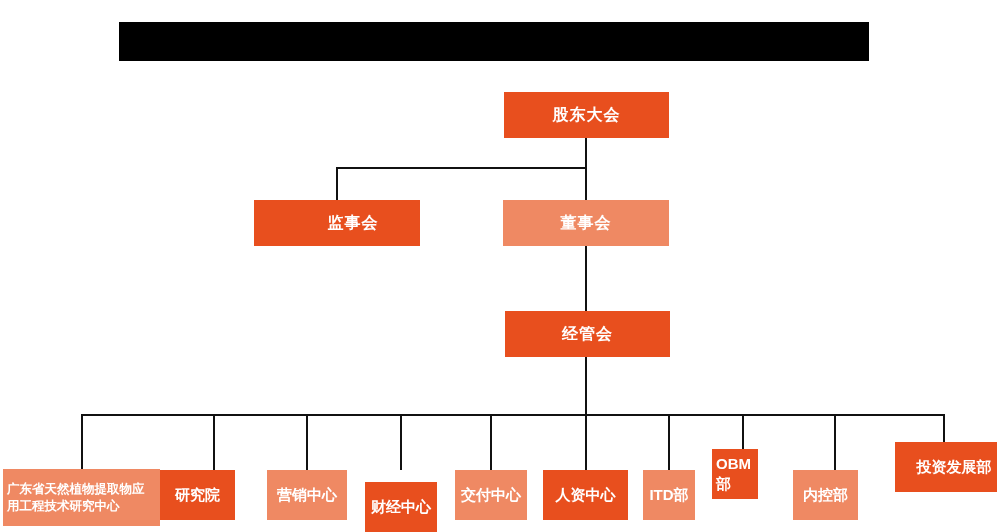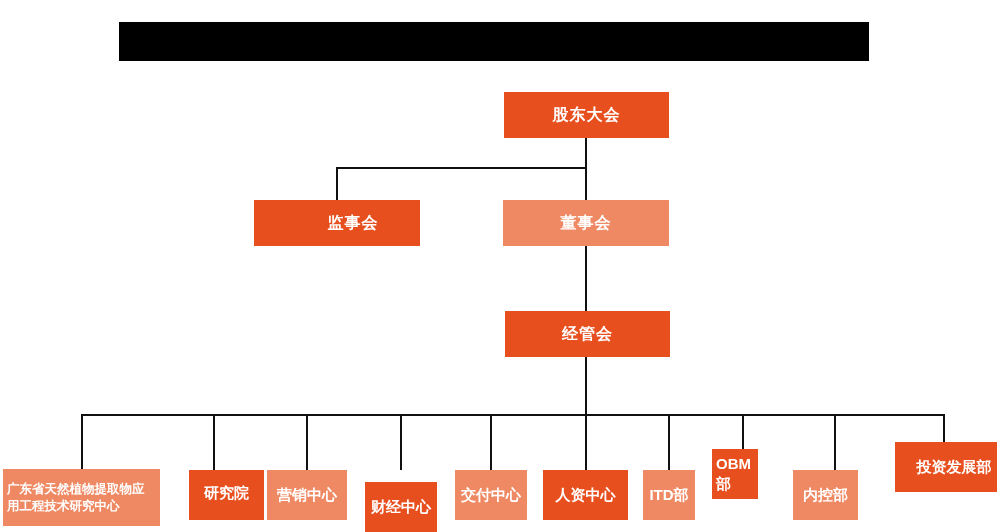--- a/index.html
+++ b/index.html
@@ -62,21 +62,21 @@
       <div class="connector" style="left: 742px; top: 414px; width: 2px; height: 56px;"></div>
       <div class="connector" style="left: 834px; top: 414px; width: 2px; height: 56px;"></div>
       <div class="connector" style="left: 943px; top: 414px; width: 2px; height: 56px;"></div>
     </div>
   <div id="nodes">
       <div class="node primary lvl" style="left: 504px; top: 92px; width: 165px; height: 46px;">股东大会</div>
       <div class="node primary lvl" style="left: 254px; top: 200px; width: 166px; height: 46px; padding-left: 36px;">监事会</div>
       <div class="node secondary lvl" style="left: 503px; top: 200px; width: 166px; height: 46px;">董事会</div>
       <div class="node primary lvl" style="left: 505px; top: 311px; width: 165px; height: 46px;">经管会</div>
       <div class="node secondary dept small" style="left: 3px; top: 469px; width: 157px; height: 57px;">广东省天然植物提取物应用工程技术研究中心</div>
-      <div class="node primary dept" style="left: 189px; top: 470px; width: 75px; height: 50px; font-family: Liberation Mono, monospace;">研究院</div>
+      <div class="node primary dept" style="left: 160px; top: 470px; width: 75px; height: 50px;">研究院</div>
       <div class="node secondary dept" style="left: 267px; top: 470px; width: 80px; height: 50px;">营销中心</div>
       <div class="node primary dept" style="left: 365px; top: 470px; width: 72px; height: 50px; margin-top: 12px;">财经中心</div>
       <div class="node secondary dept" style="left: 455px; top: 470px; width: 72px; height: 50px;">交付中心</div>
       <div class="node primary dept" style="left: 543px; top: 470px; width: 85px; height: 50px;">人资中心</div>
       <div class="node secondary dept" style="left: 643px; top: 470px; width: 52px; height: 50px;">ITD部</div>
       <div class="node primary dept" style="left: 712px; top: 449px; width: 46px; height: 50px;">OBM部</div>
       <div class="node secondary dept" style="left: 793px; top: 470px; width: 65px; height: 50px;">内控部</div>
       <div class="node primary dept" style="left: 895px; top: 442px; width: 118px; height: 50px;">投资发展部</div>
     </div>
 </div>

